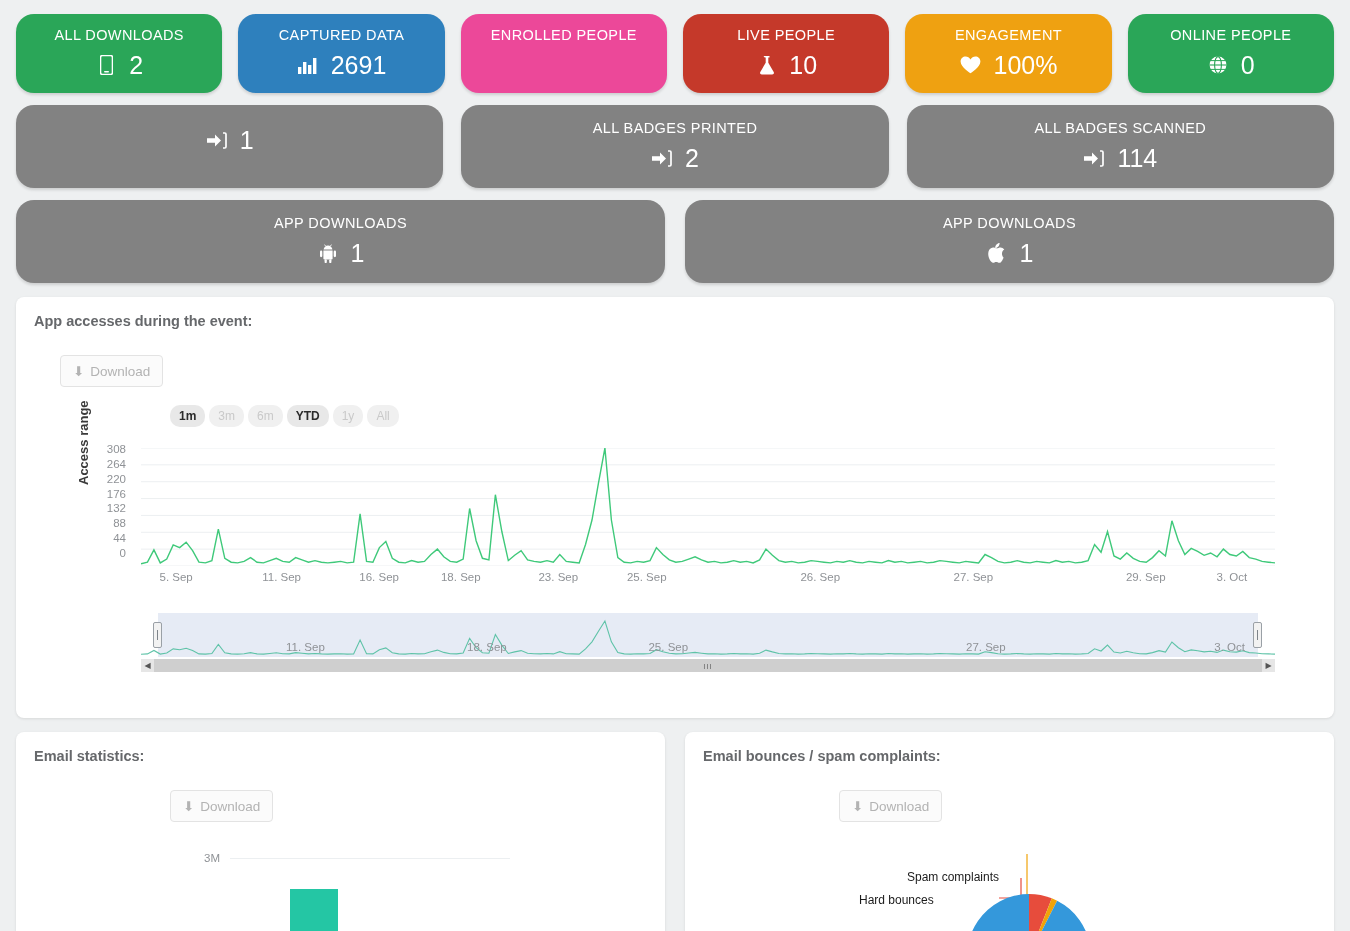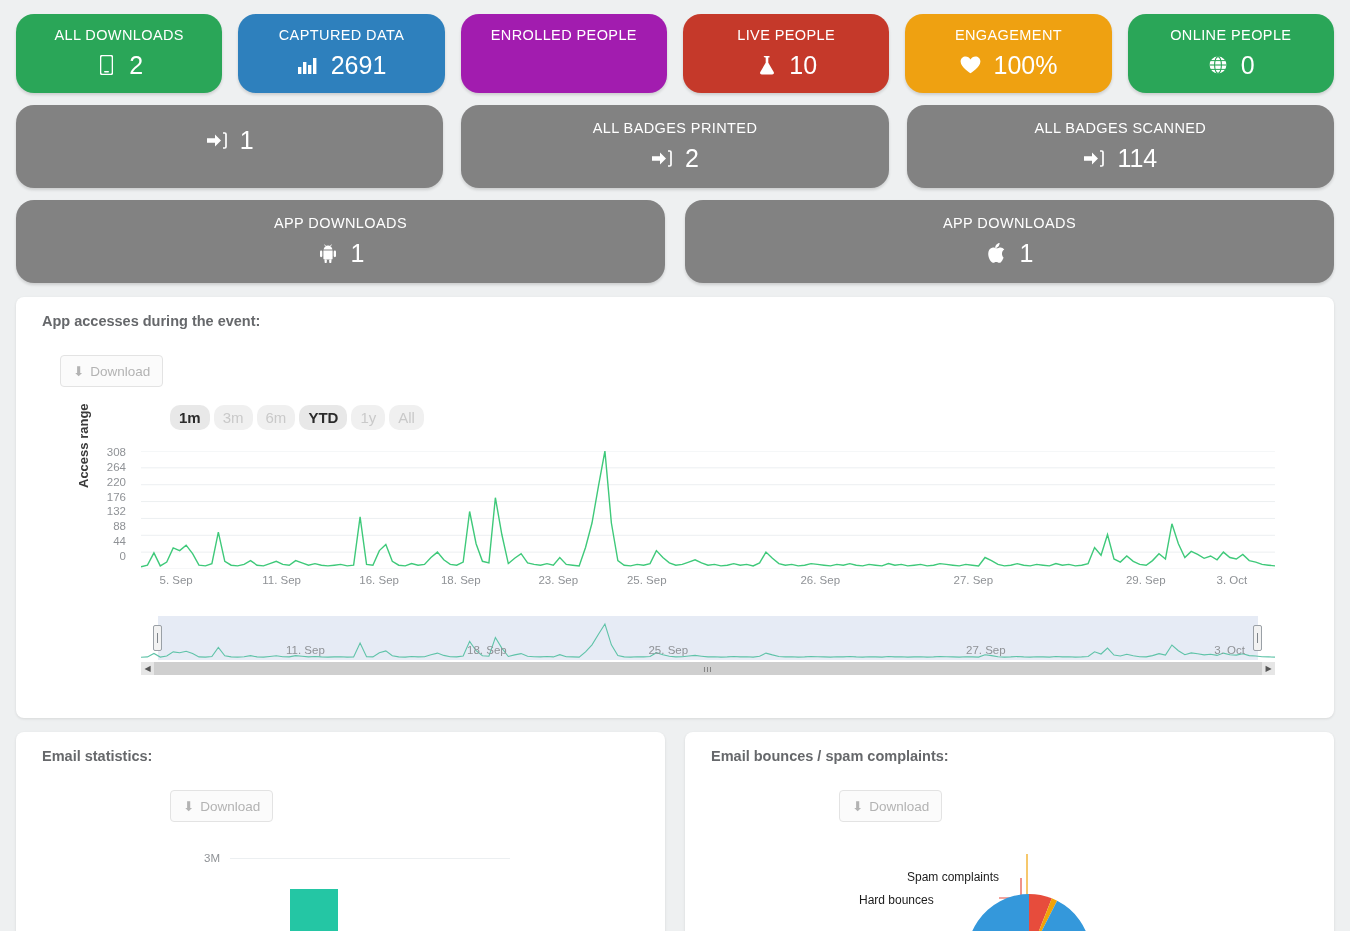--- a/index.html
+++ b/index.html
@@ -48,42 +48,41 @@
     background: #ffffff;
     border-radius: 8px;
     box-shadow: 0 1px 3px rgba(0,0,0,0.10);
     padding: 16px 18px 18px 18px;
   }
   .panel-title {
     font-size: 14.5px;
     font-weight: bold;
     color: #66686b;
     margin-bottom: 26px;
-    margin-left: 8px;
   }
   .dl-btn {
     display: inline-flex; align-items: center; gap: 6px;
     border: 1px solid #e3e3e3;
     background: #fbfbfb;
     border-radius: 4px;
     color: #b3b3b3;
     font-size: 13.5px;
     padding: 7px 12px;
     cursor: pointer;
   }
 
   
   .access-panel { height: 421px; position: relative; }
   .dl-wrap-access { margin-left: 26px; }
   .ranges {
     margin-left: 136px; margin-top: 18px;
     display: flex; gap: 4px;
   }
   .range-btn {
-    font-size: 15px;
+    font-size: 12px;
     padding: 4px 9px;
     border-radius: 10px;
     background: #f0f0f0;
     color: #c9c9c9;
     cursor: pointer;
   }
   .range-btn.active { color: #2b2b2b; background: #e8e8e8; font-weight: 600; }
 
   .chart-area { position: relative; margin-top: 16px; height: 160px; }
   .ylabel {
@@ -197,21 +196,21 @@
               <rect x="0" y="10" width="3.4" height="7" fill="#fff"></rect>
               <rect x="5" y="5" width="3.4" height="12" fill="#fff"></rect>
               <rect x="10" y="8" width="3.4" height="9" fill="#fff"></rect>
               <rect x="15" y="1" width="3.4" height="16" fill="#fff"></rect>
             </svg>
         </span>
         <span>2691</span>
       </div>
     </div>
 
-    <div class="kpi" style="background:#a21caf">
+    <div class="kpi" style="background:#ec4899">
       <div class="kpi-title">ENROLLED PEOPLE</div>
     </div>
 
     <div class="kpi" style="background:#c5392a">
       <div class="kpi-title">LIVE PEOPLE</div>
       <div class="kpi-value-line">
         <span class="kpi-icon">
           <svg width="17" height="20" viewBox="0 0 17 20">
               <path d="M5.5 1h6v1.6h-1.2v5.2l5.4 9.1c.7 1.2-.1 2.6-1.5 2.6H3.8c-1.4 0-2.2-1.4-1.5-2.6l5.4-9.1V2.6H6.7z" fill="#fff"></path>
             </svg>

